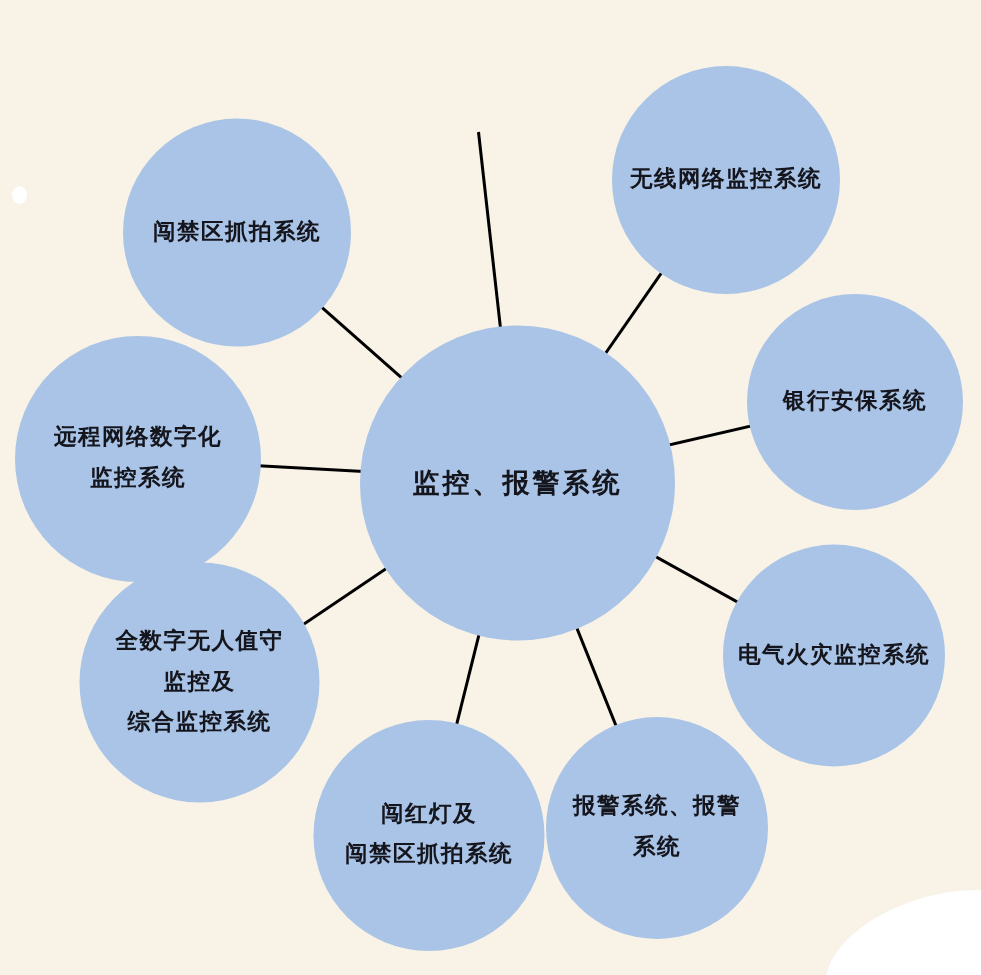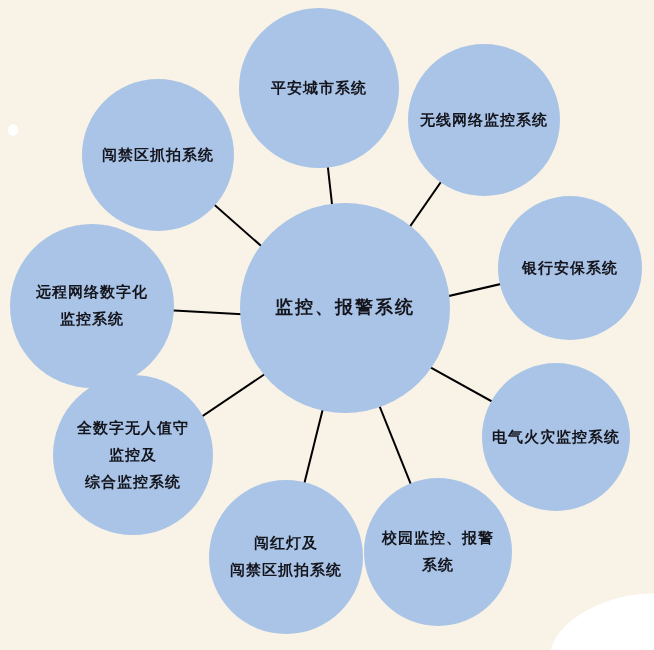--- a/index.html
+++ b/index.html
@@ -32,24 +32,23 @@
     color: #15151d;
     font-size: 15px;
     font-weight: bold;
     line-height: 1.8;
     letter-spacing: 1px;
     z-index: 2;
     padding: 6px;
     box-sizing: border-box;
   }
   .node-center {
-    left: 240px; top: 203px; width: 210px; height: 210px;
+    left: 240px; top: 217px; width: 210px; height: 210px;
     font-size: 18px;
     letter-spacing: 2px;
-    font-family: Liberation Mono, monospace;
   }
   .node-safe-city        { left: 239px; top:   8px; width: 160px; height: 160px; }
   .node-wireless        { left: 408px; top:  44px; width: 152px; height: 152px; }
   .node-bank            { left: 498px; top: 196px; width: 144px; height: 144px; }
   .node-electrical-fire { left: 482px; top: 363px; width: 148px; height: 148px; }
   .node-campus          { left: 364px; top: 478px; width: 148px; height: 148px; }
   .node-red-light       { left: 209px; top: 480px; width: 154px; height: 154px; }
   .node-unattended      { left:  53px; top: 375px; width: 160px; height: 160px; }
   .node-remote          { left:  10px; top: 224px; width: 164px; height: 164px; }
   .node-court           { left:  82px; top:  79px; width: 152px; height: 152px; }
@@ -79,29 +78,28 @@
     <line x1="345" y1="320" x2="556" y2="437" stroke="#000" stroke-width="2"></line>
     <line x1="345" y1="320" x2="438" y2="552" stroke="#000" stroke-width="2"></line>
     <line x1="345" y1="320" x2="286" y2="557" stroke="#000" stroke-width="2"></line>
     <line x1="345" y1="320" x2="133" y2="463" stroke="#000" stroke-width="2"></line>
     <line x1="345" y1="320" x2="92" y2="306" stroke="#000" stroke-width="2"></line>
     <line x1="345" y1="320" x2="158" y2="155" stroke="#000" stroke-width="2"></line>
   </svg>
 
   <div class="node node-center">监控、报警系统</div>
 
-  <div class="node node-safe-city">平安城市系统</div>
 
   <div class="node node-wireless">无线网络监控系统</div>
 
   <div class="node node-bank">银行安保系统</div>
 
   <div class="node node-electrical-fire">电气火灾监控系统</div>
 
-  <div class="node node-campus">校园监控、报警
+  <div class="node node-campus">报警系统、报警
 系统</div>
 
   <div class="node node-red-light">闯红灯及
 闯禁区抓拍系统</div>
 
   <div class="node node-unattended">全数字无人值守
 监控及
 综合监控系统</div>
 
   <div class="node node-remote">远程网络数字化

